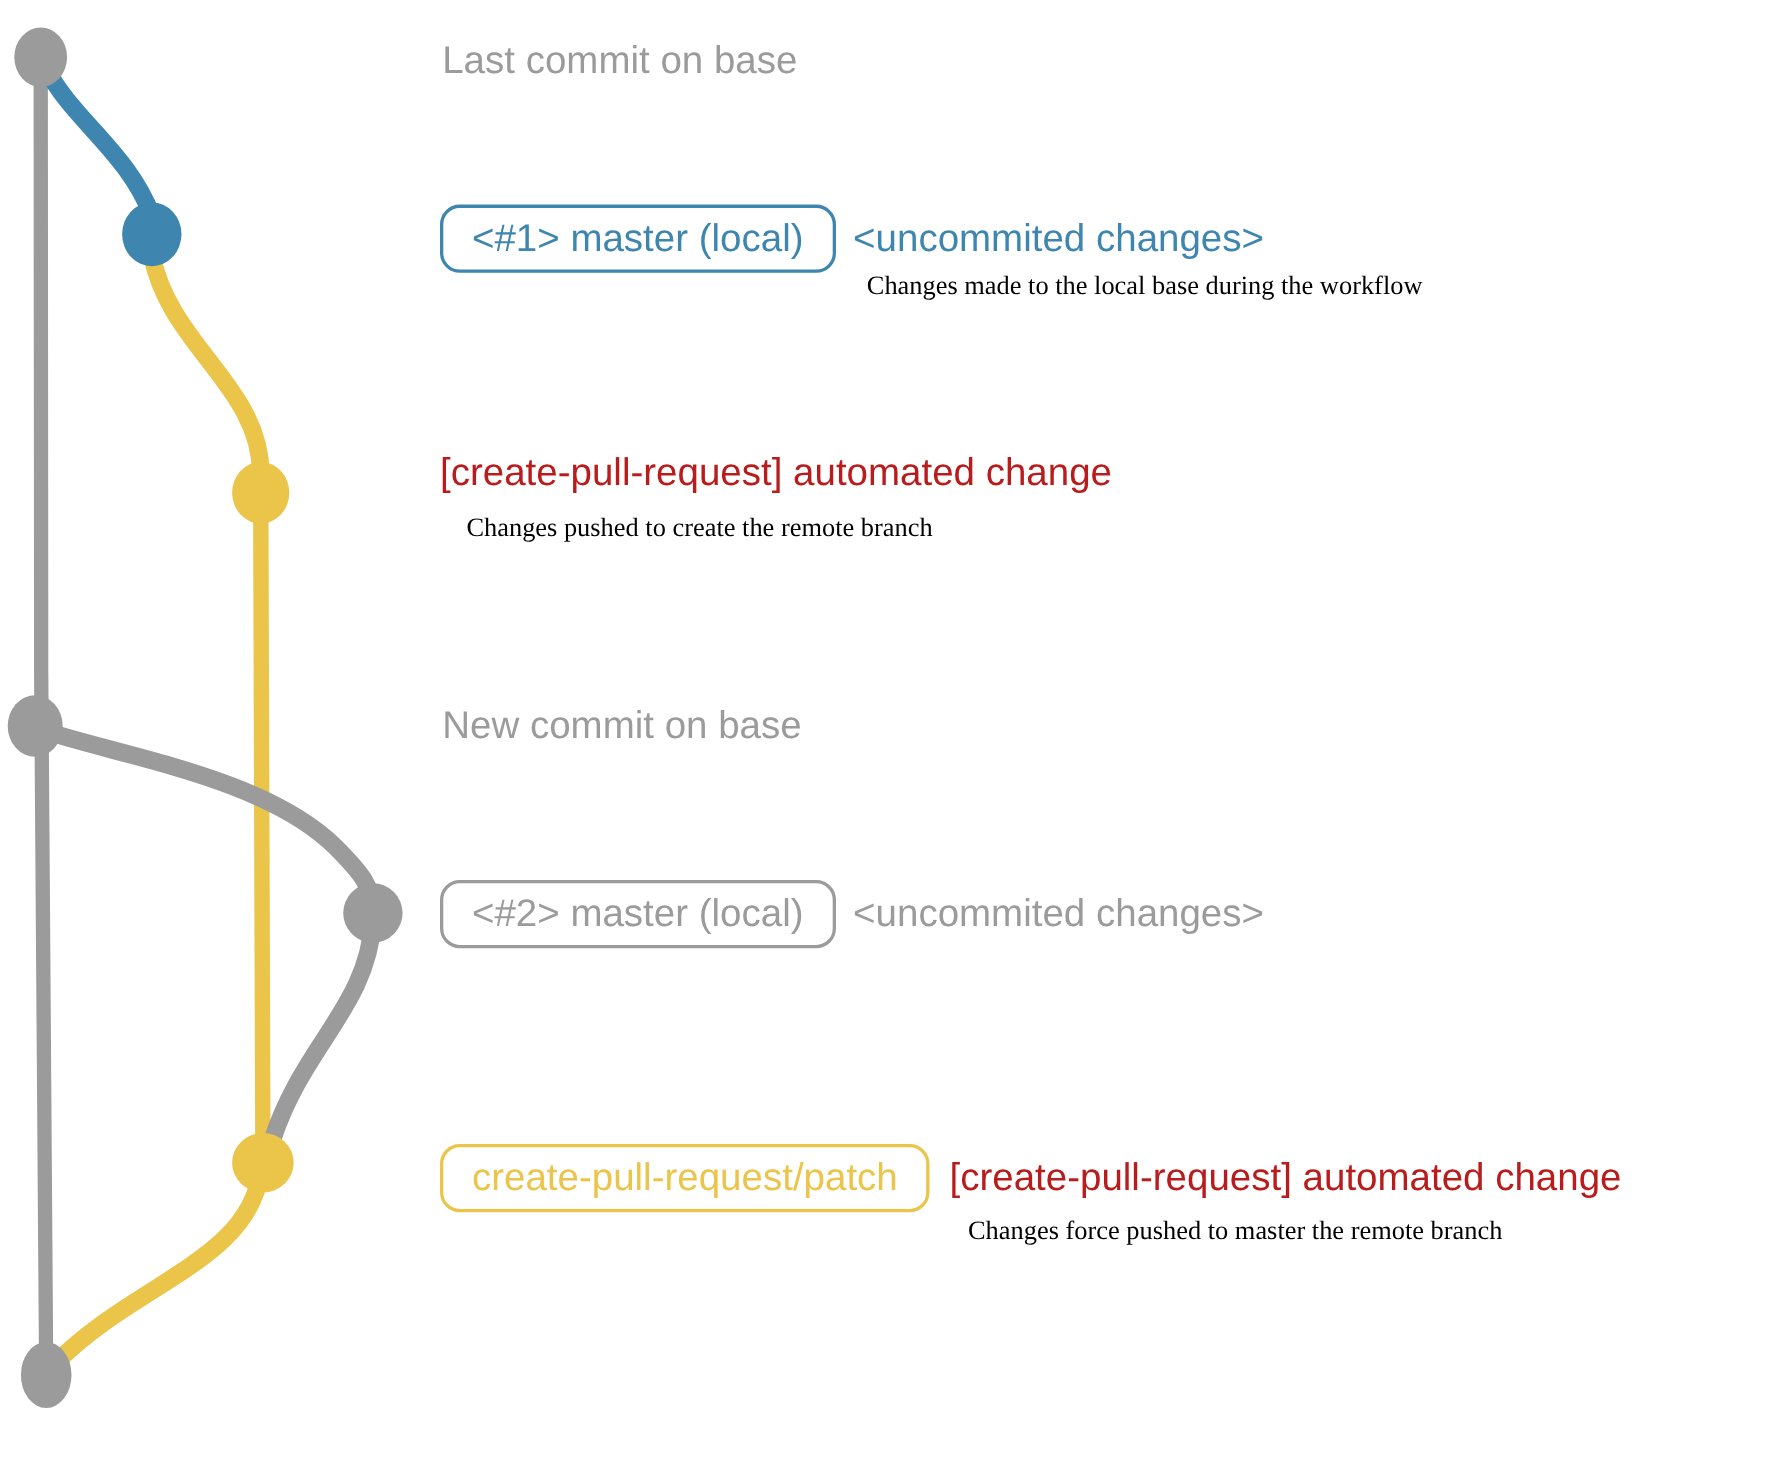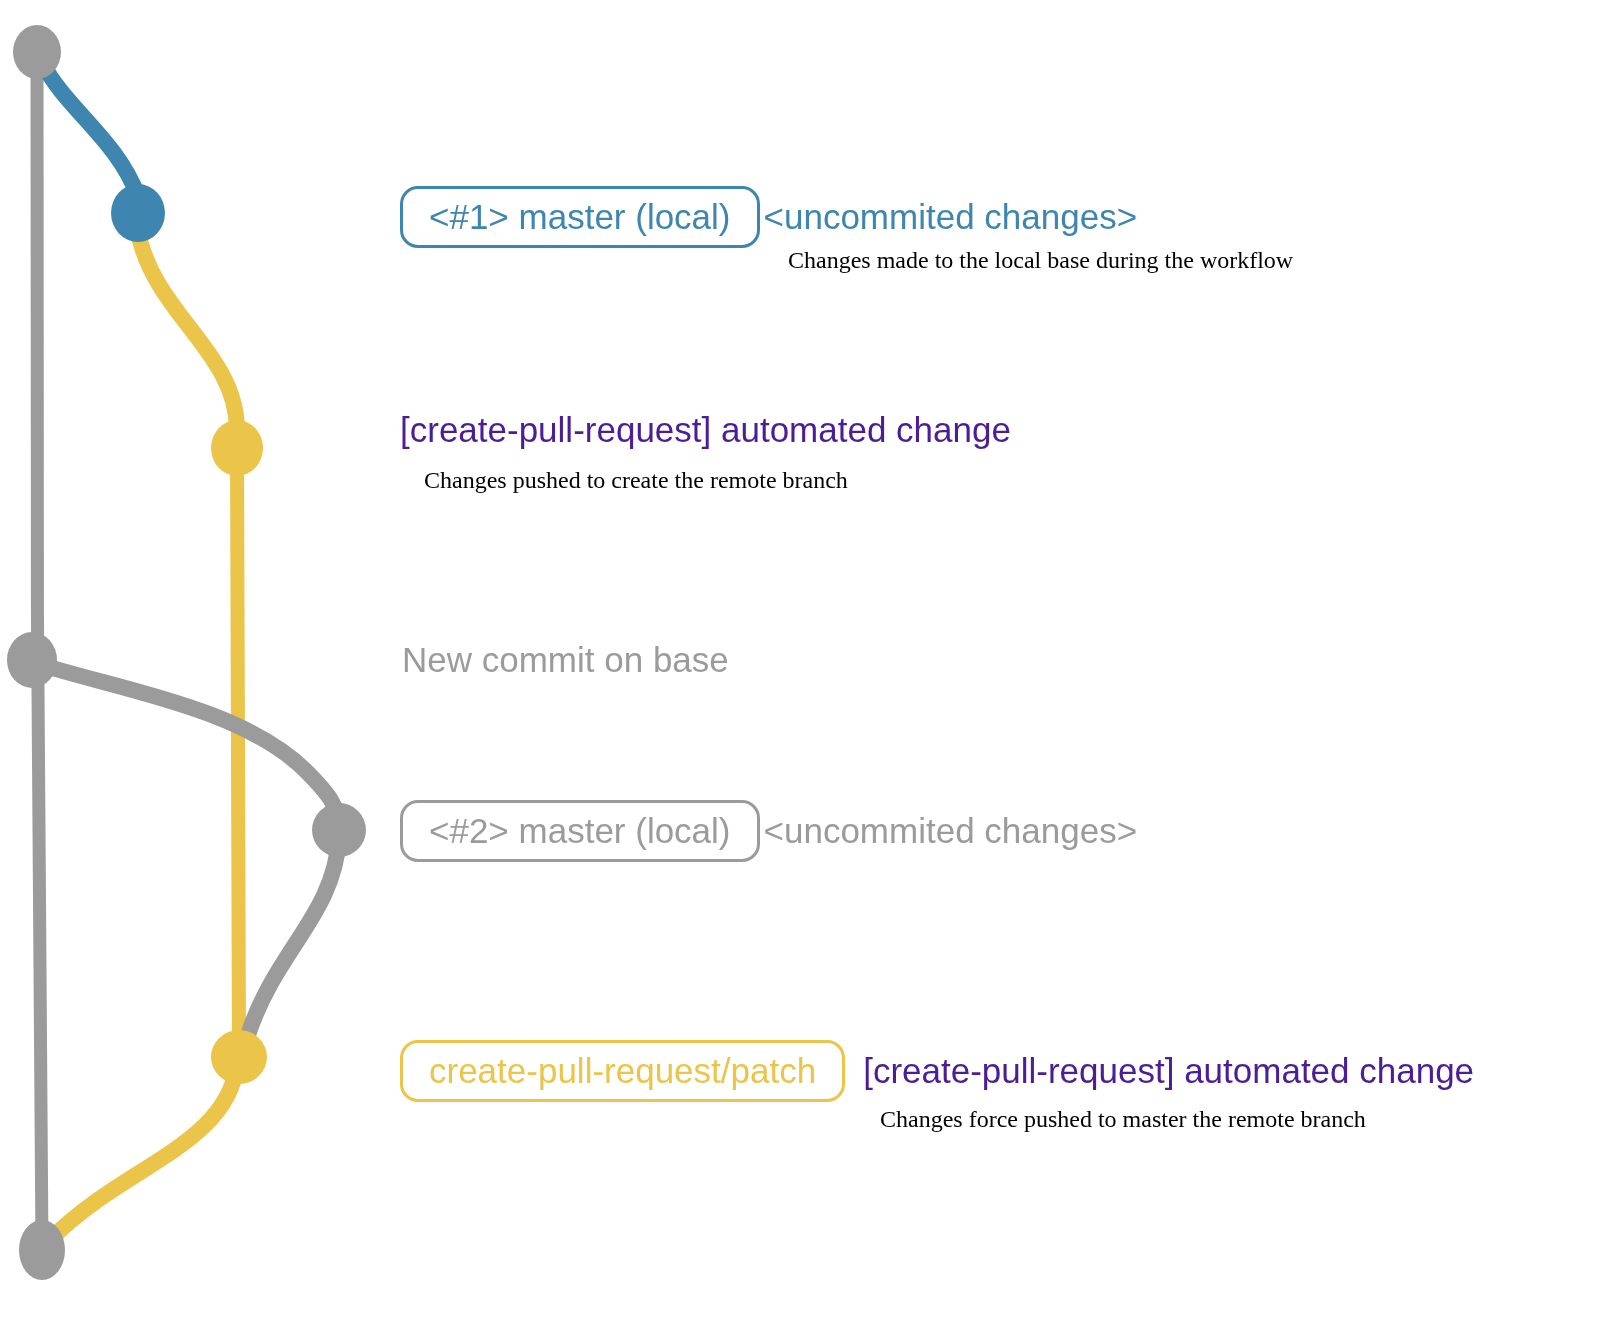--- a/index.html
+++ b/index.html
@@ -31,26 +31,26 @@
   .serif-desc {
     position: absolute;
     font-family: "Liberation Serif", serif;
     font-size: 24px;
     line-height: 38px;
     color: #000000;
     white-space: nowrap;
   }
   .gray   { color: #9b9b9b; }
   .blue   { color: #3e86af; }
-  .yellow { color: #4c1d95; }
+  .yellow { color: #b91c1c; }
   .row {
     position: absolute;
     display: flex;
     align-items: center;
-    gap: 4px;
+    gap: 16px;
     height: 62px;
   }
   .pill {
     display: flex;
     align-items: center;
     height: 62px;
     padding: 0 26px;
     border: 3px solid;
     border-radius: 18px;
     box-sizing: border-box;
@@ -84,20 +84,21 @@
 
     <ellipse cx="37" cy="52" rx="24" ry="27" fill="#9b9b9b"></ellipse>
     <ellipse cx="138" cy="213" rx="27" ry="29" fill="#3e86af"></ellipse>
     <ellipse cx="237" cy="448" rx="26" ry="28" fill="#ebc44a"></ellipse>
     <ellipse cx="32" cy="660" rx="25" ry="28" fill="#9b9b9b"></ellipse>
     <ellipse cx="339" cy="830" rx="27" ry="27" fill="#9b9b9b"></ellipse>
     <ellipse cx="239" cy="1057" rx="28" ry="27" fill="#ebc44a"></ellipse>
     <ellipse cx="42" cy="1250" rx="23" ry="30" fill="#9b9b9b"></ellipse>
   </svg>
 
+  <div class="abs sans gray" style="left:402px; top:33px;">Last commit on base</div>
 
   <div class="row" style="left:400px; top:186px;">
     <span class="pill blue">&lt;#1&gt; master (local)</span>
     <span class="sans blue">&lt;uncommited changes&gt;</span>
   </div>
   <div class="serif-desc" style="left:788px; top:241px;">Changes made to the local base during the workflow</div>
 
   <div class="abs sans yellow" style="left:400px; top:408px;">[create-pull-request] automated change</div>
   <div class="serif-desc" style="left:424px; top:461px;">Changes pushed to create the remote branch</div>
 

